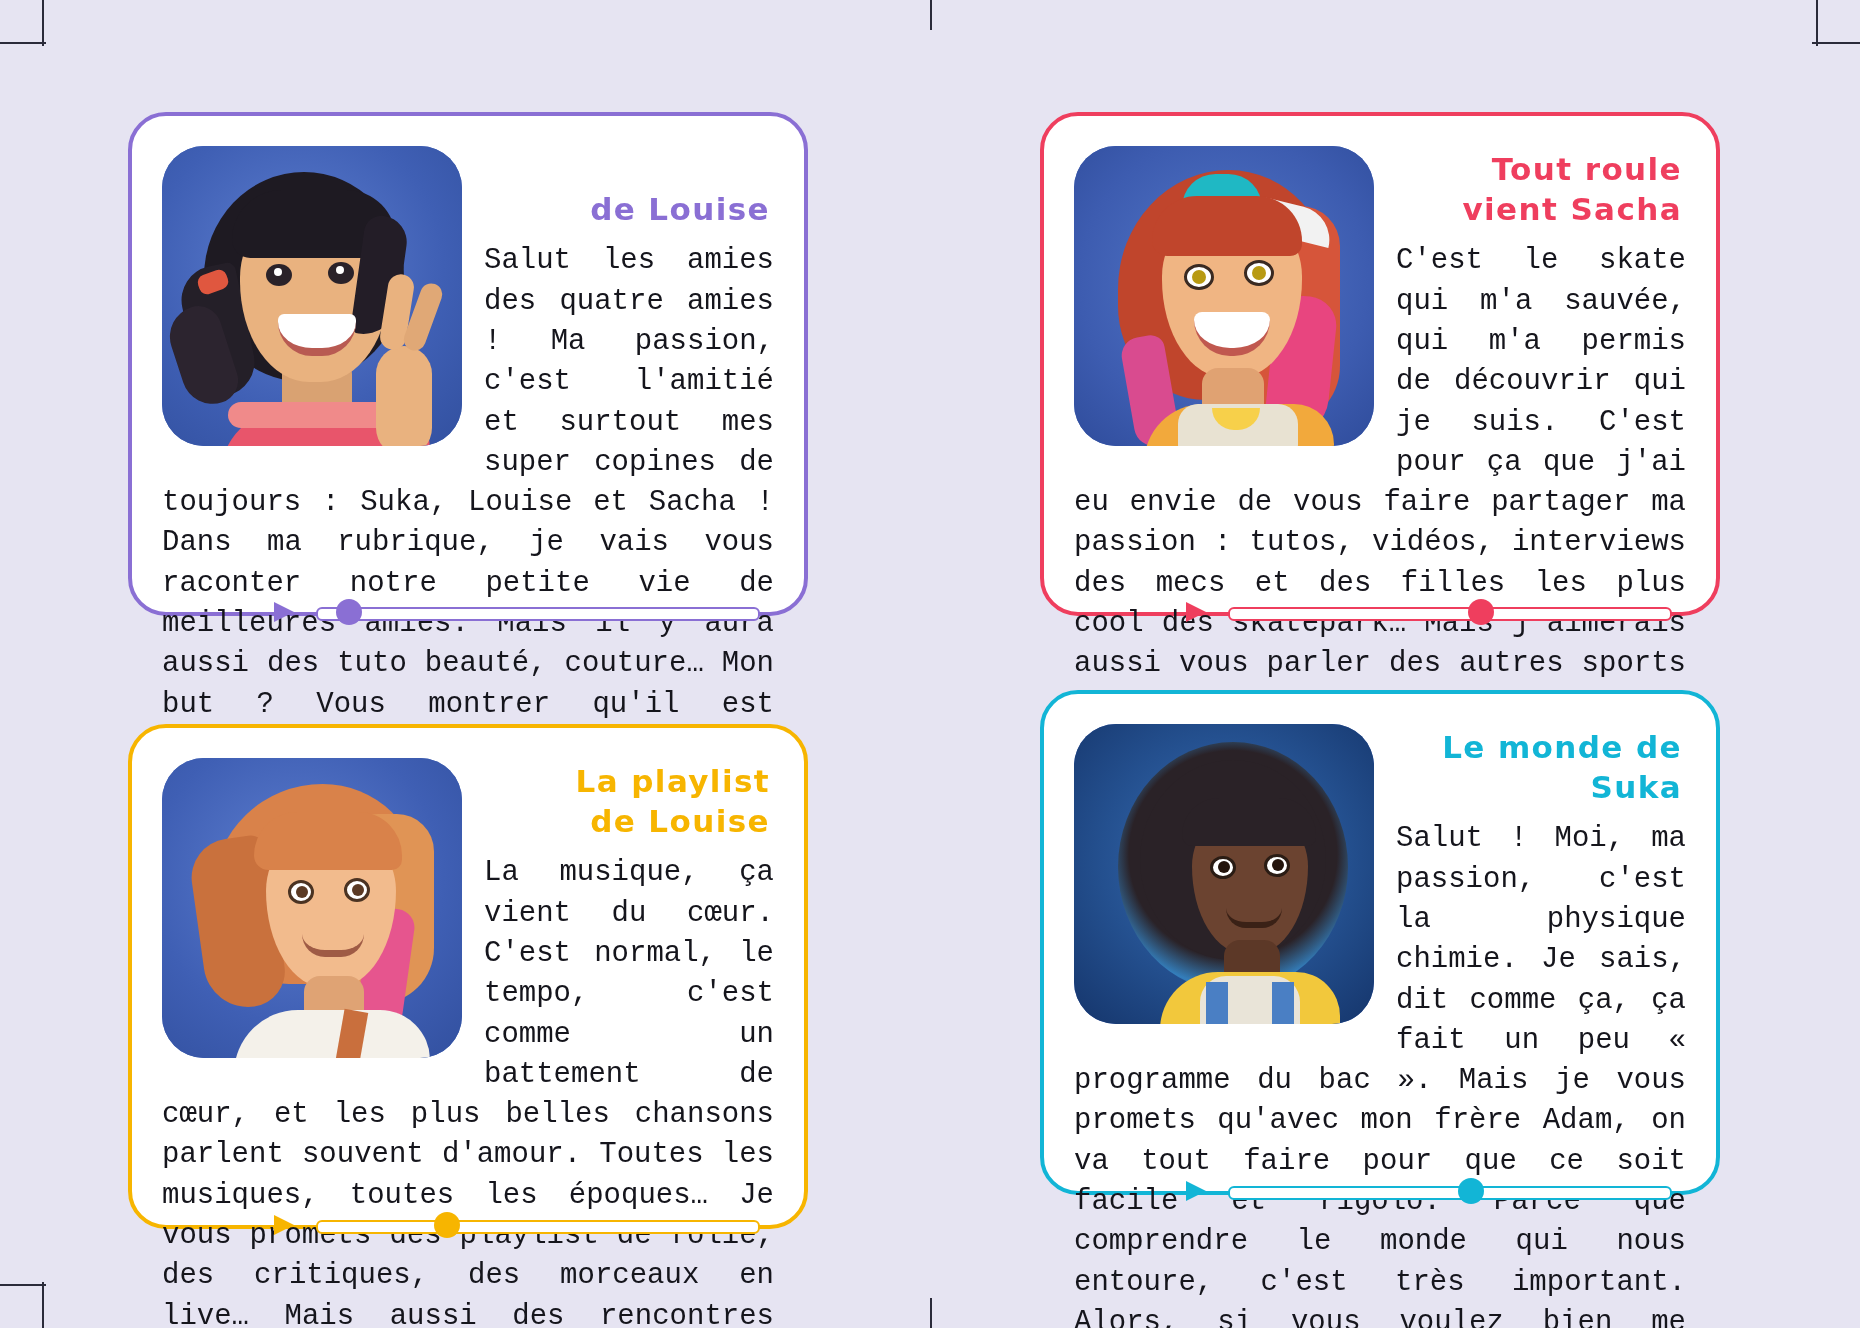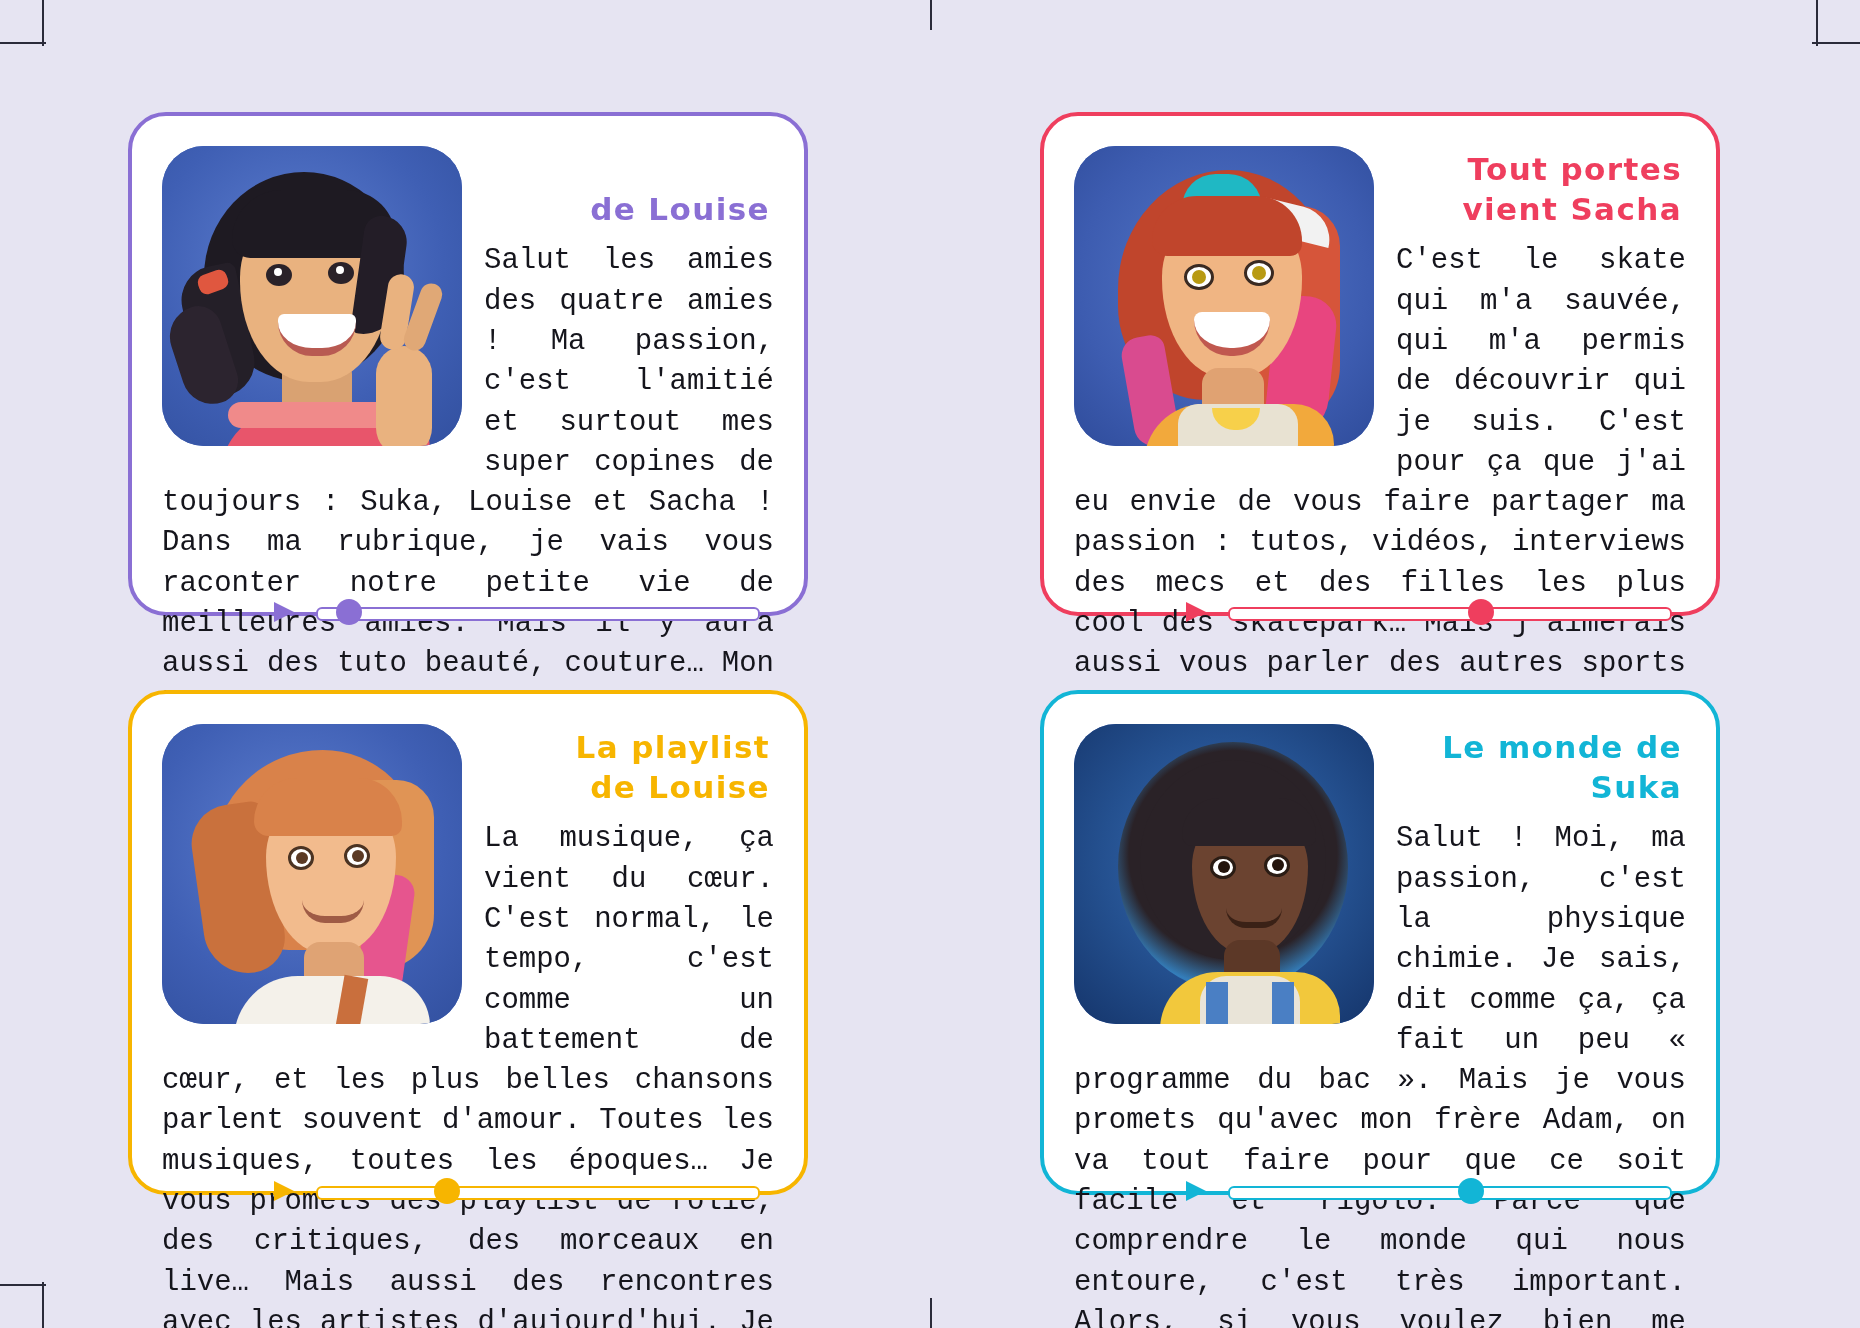--- a/index.html
+++ b/index.html
@@ -214,34 +214,34 @@
         <div class="sh" style="left:120px; top:166px; width:76px; height:36px; background:#fff; border-radius:8px 8px 36px 36px; border-bottom:8px solid #c0584f;"></div>
 
         <div class="sh" style="left:128px; top:222px; width:62px; height:60px; background:#e0a272; border-radius:16px;"></div>
         <div class="sh" style="left:70px; top:258px; width:190px; height:110px; background:#f2a93c; border-radius:60px 40px 0 0;"></div>
         <div class="sh" style="left:104px; top:258px; width:120px; height:60px; background:#e8e2d2; border-radius:20px;"></div>
 
         <div class="sh" style="left:138px; top:262px; width:48px; height:22px; background:#f7d04a; border-radius:0 0 30px 30px;"></div>
       </div>
 
       <div class="title" style="color:#ef3e5e;">
-        <span>Tout portes</span><br>
+        <span>Tout roule</span><br>
         <span>vient Sacha</span>
       </div>
 
       <div class="body-text">C'est le skate qui m'a sauvée, qui m'a permis de découvrir qui je suis. C'est pour ça que j'ai eu envie de vous faire partager ma passion : tutos, vidéos, interviews des mecs et des filles les plus cool des skatepark… Mais j'aimerais aussi vous parler des autres sports extrême. Alors si vous êtes ok, c'est parti ! On va glisser, grimper, surfer, s'envoler !  Avec moi, les amis… on va rider.</div>
     </div>
     <div class="rule" style="color:#ef3e5e;">
       <div class="arrow"></div>
       <div class="line"></div>
       <div class="dot" style="left:390px;"></div>
     </div>
   </div>
 
-  <div class="card" id="card-louise" style="border-color:#f7b500;">
+  <div class="card" id="card-louise" style="border-color:#f7b500;margin-top:34px;">
     <div class="inner clearfix">
       <div class="portrait">
         <div class="face bg-blue"></div>
 
         <div class="sh" style="left:52px; top:26px; width:206px; height:200px; background:#d9824a; border-radius:58% 52% 44% 40%;"></div>
         <div class="sh" style="left:36px; top:80px; width:80px; height:170px; background:#c9713d; border-radius:44px 20px 40px 50px; transform:rotate(-8deg);"></div>
         <div class="sh" style="left:188px; top:56px; width:84px; height:190px; background:#e09455; border-radius:30px 40px 60px 30px;"></div>
 
         <div class="sh" style="left:200px; top:150px; width:46px; height:130px; background:#e6558e; border-radius:24px 24px 36px 24px; transform:rotate(8deg);"></div>
 

